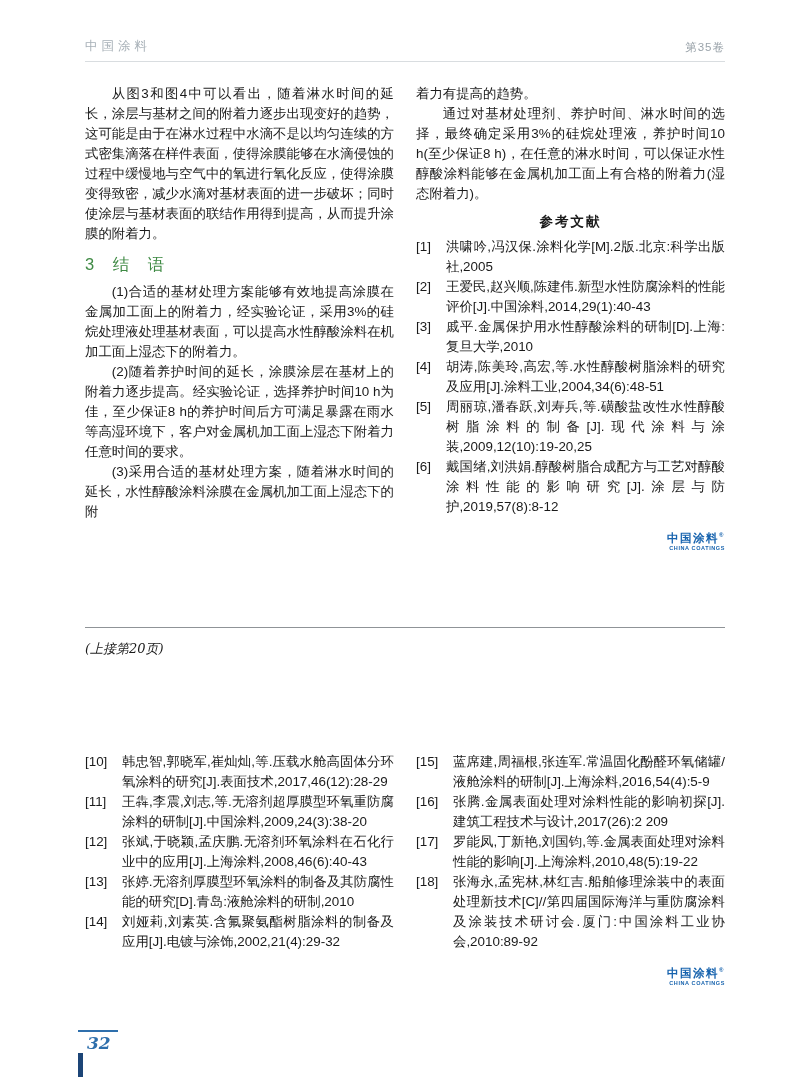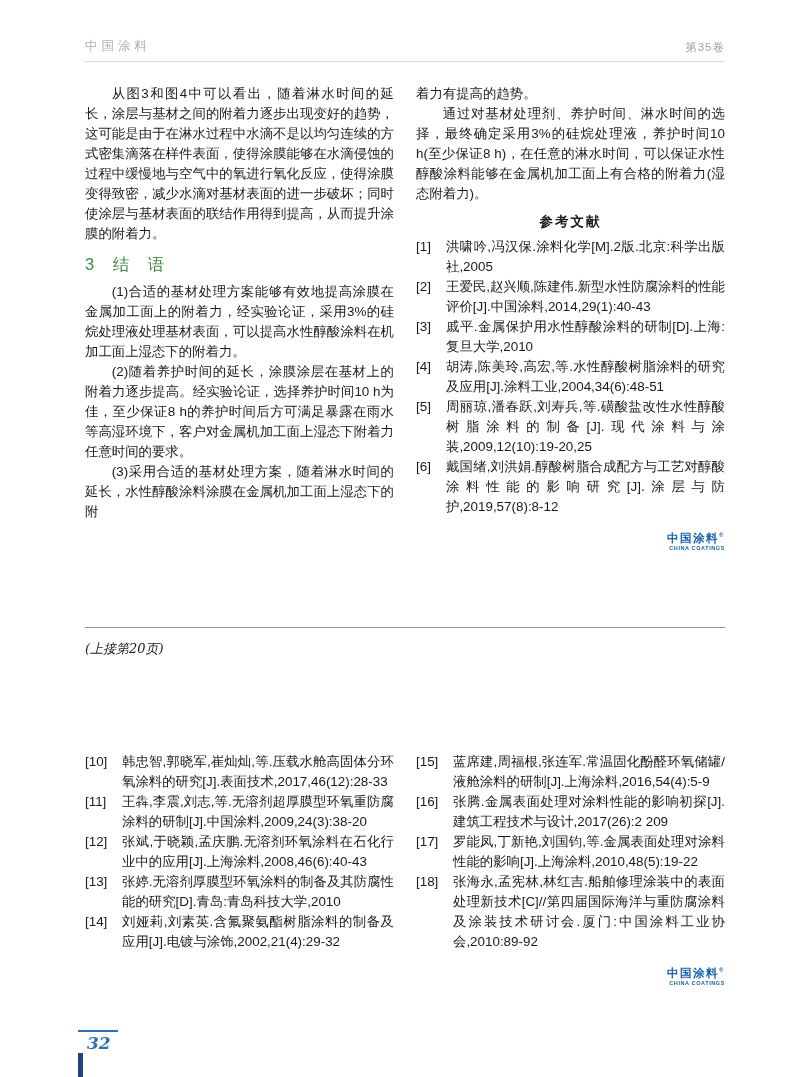--- a/index.html
+++ b/index.html
@@ -113,33 +113,33 @@
   </div>
 
   <div class="divider"></div>
   <div class="cont-note">(上接第20页)</div>
 
   <div class="columns bottom">
 
     <div class="col">
       <div class="ref">
         <span class="ref-no">[10]</span>
-        <span class="ref-text">韩忠智,郭晓军,崔灿灿,等.压载水舱高固体分环氧涂料的研究[J].表面技术,2017,46(12):28-33</span>
+        <span class="ref-text">韩忠智,郭晓军,崔灿灿,等.压载水舱高固体分环氧涂料的研究[J].表面技术,2017,46(12):28-29</span>
       </div>
       <div class="ref">
         <span class="ref-no">[11]</span>
         <span class="ref-text">王犇,李震,刘志,等.无溶剂超厚膜型环氧重防腐涂料的研制[J].中国涂料,2009,24(3):38-20</span>
       </div>
       <div class="ref">
         <span class="ref-no">[12]</span>
         <span class="ref-text">张斌,于晓颖,孟庆鹏.无溶剂环氧涂料在石化行业中的应用[J].上海涂料,2008,46(6):40-43</span>
       </div>
       <div class="ref">
         <span class="ref-no">[13]</span>
-        <span class="ref-text">张婷.无溶剂厚膜型环氧涂料的制备及其防腐性能的研究[D].青岛:青岛科技大学,2010</span>
+        <span class="ref-text">张婷.无溶剂厚膜型环氧涂料的制备及其防腐性能的研究[D].青岛:液舱涂料的研制,2010</span>
       </div>
       <div class="ref">
         <span class="ref-no">[14]</span>
         <span class="ref-text">刘娅莉,刘素英.含氟聚氨酯树脂涂料的制备及应用[J].电镀与涂饰,2002,21(4):29-32</span>
       </div>
     </div>
 
     <div class="col">
       <div class="ref">
         <span class="ref-no">[15]</span>

